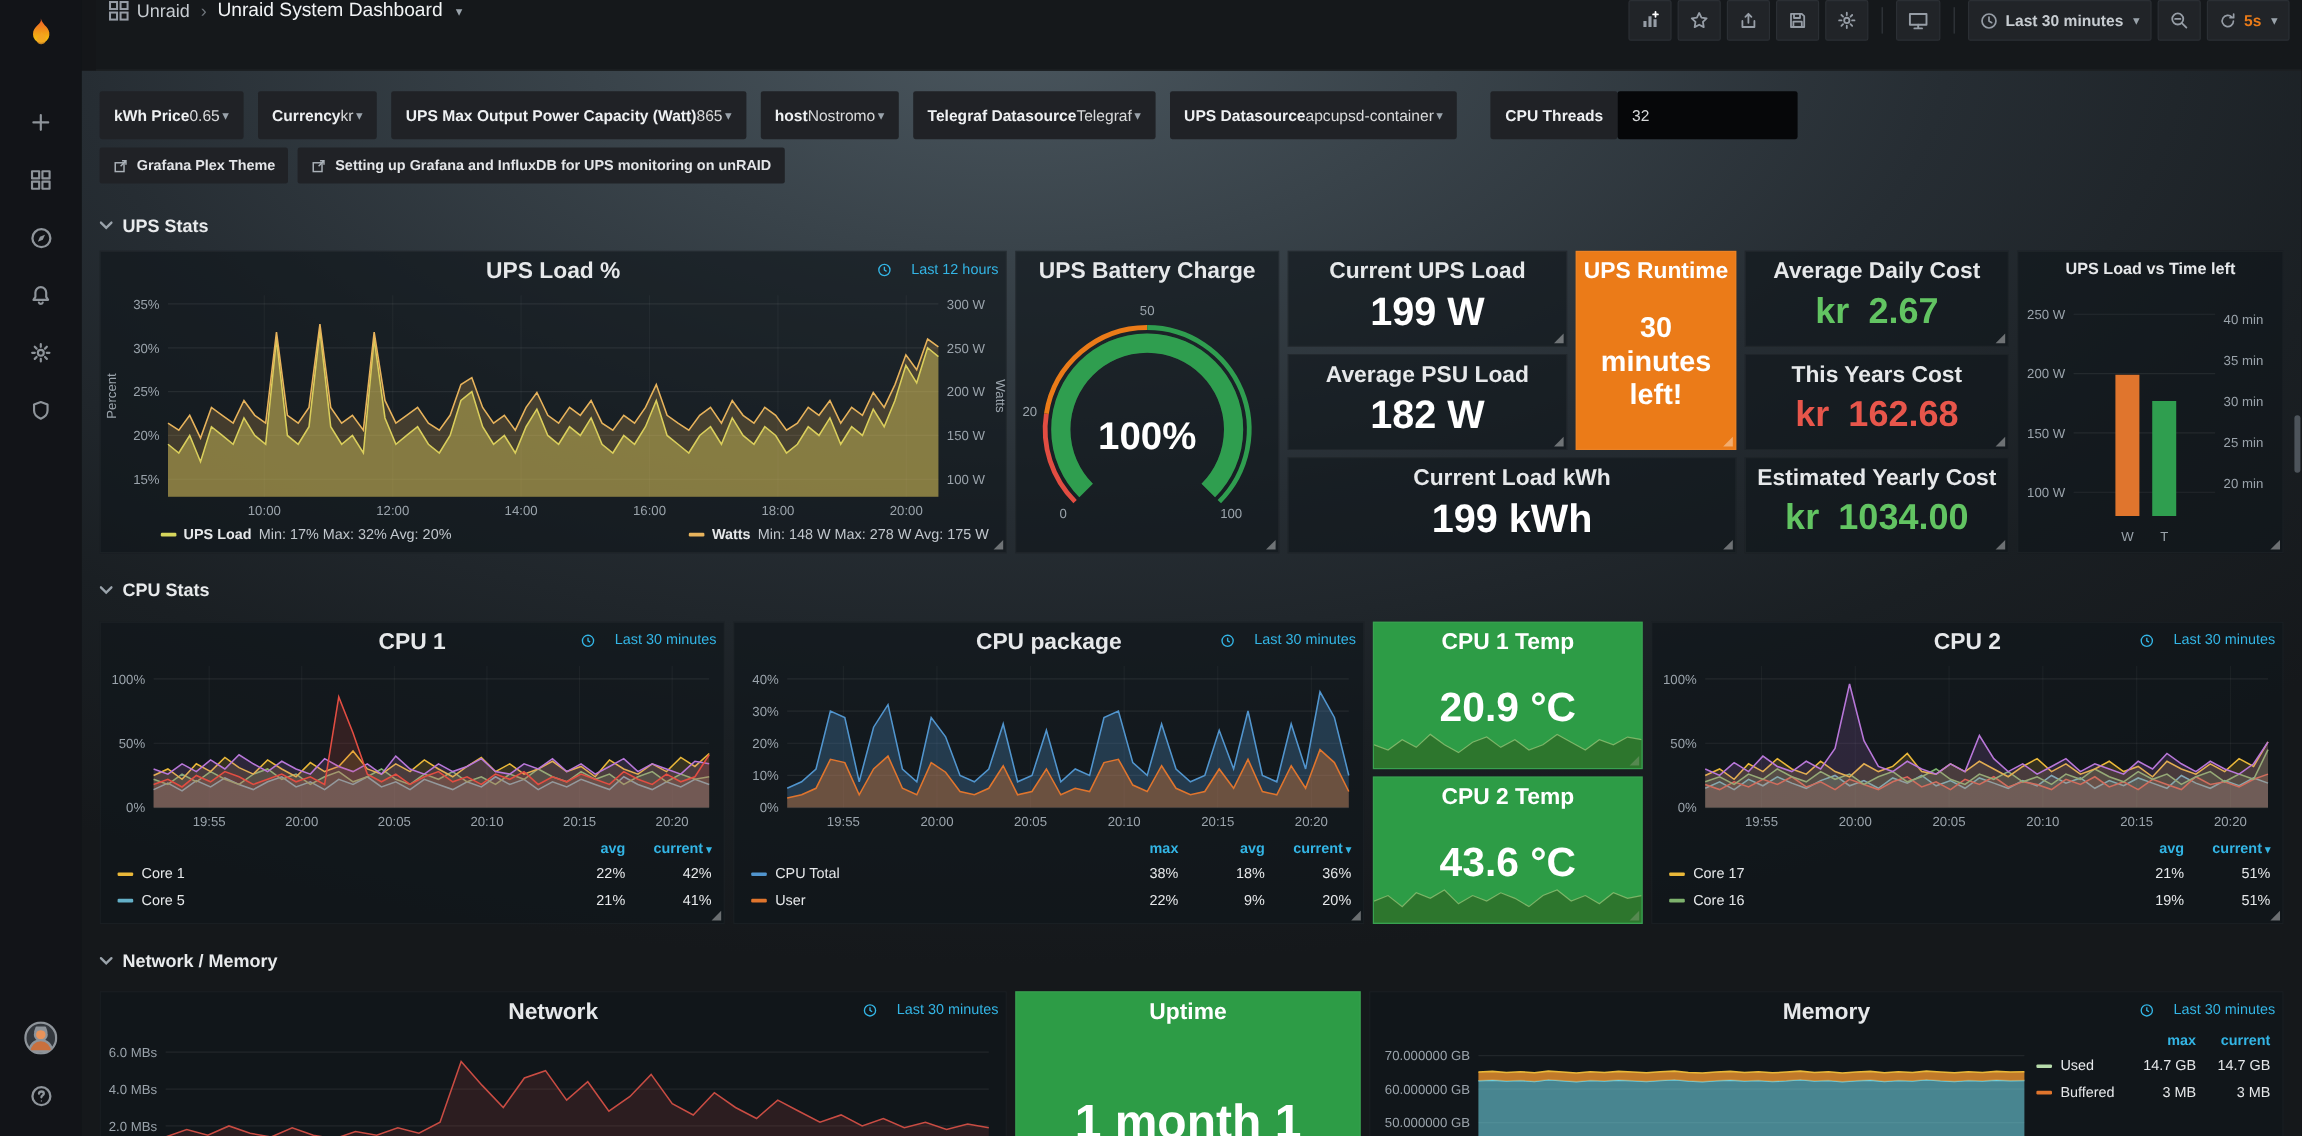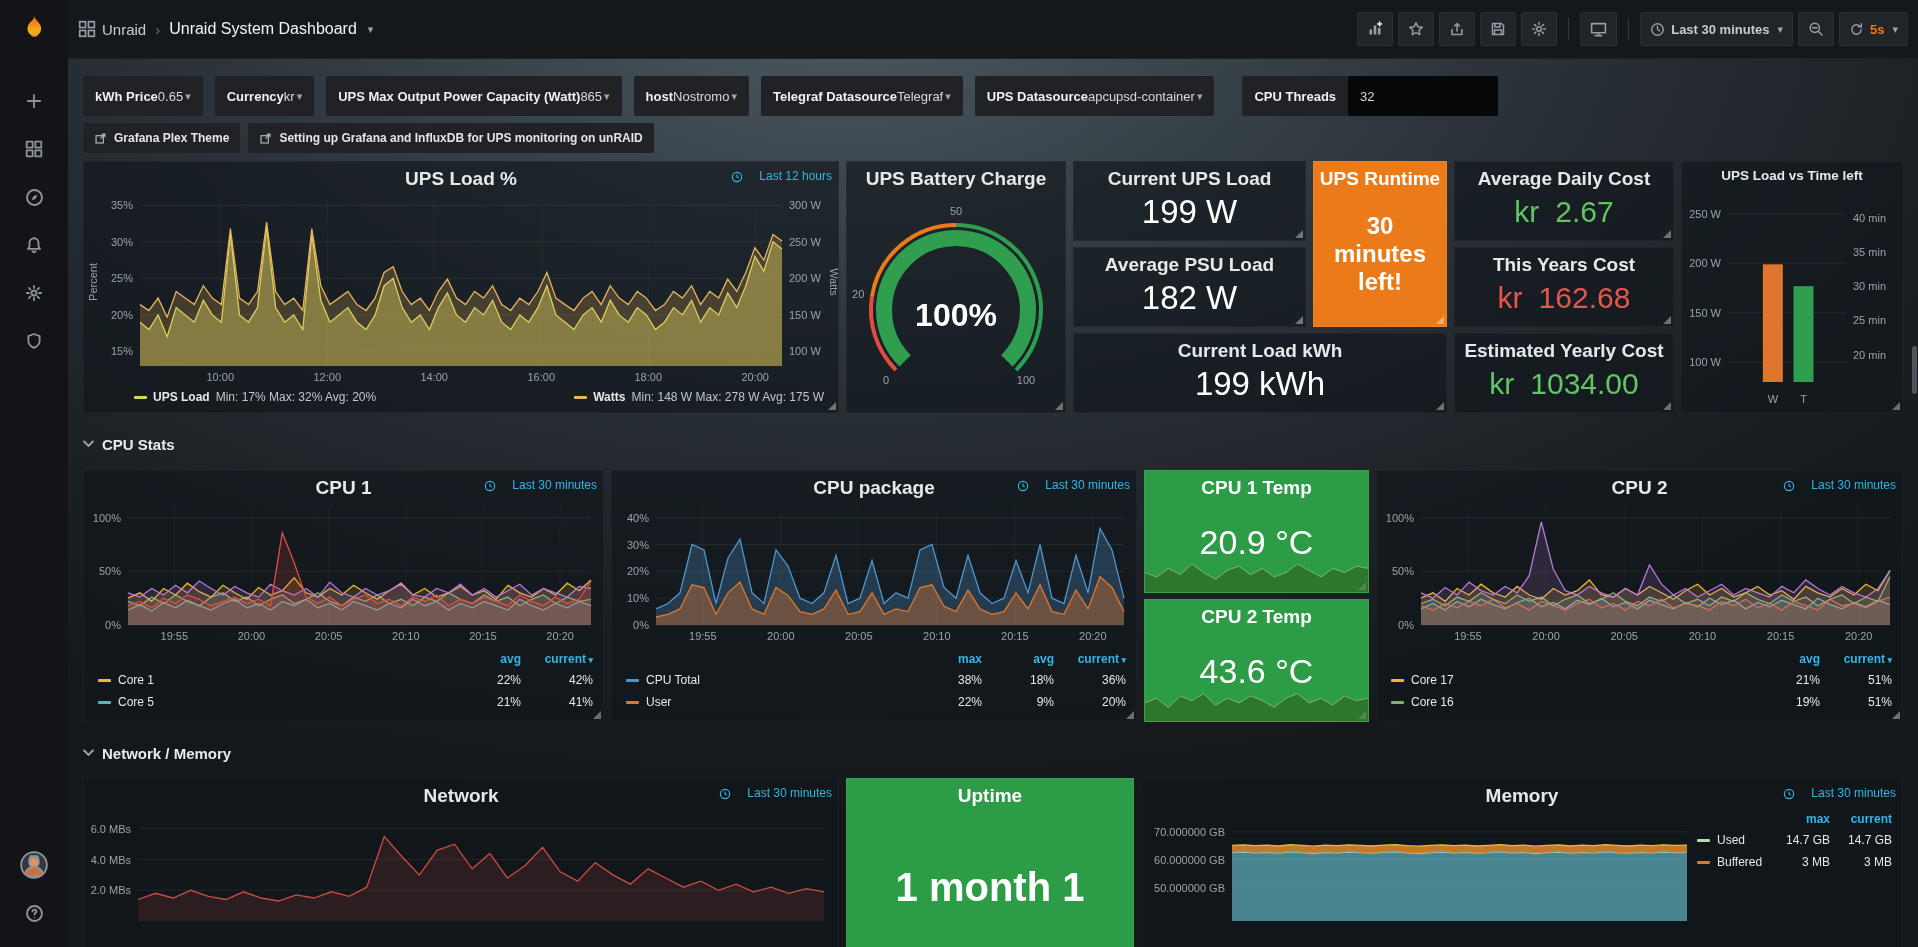--- a/index.html
+++ b/index.html
@@ -1,19 +1,19 @@
 <!DOCTYPE html>
 <html><head>
 <meta charset="utf-8">
 <style>
 *{box-sizing:border-box;margin:0;padding:0}
 html,body{width:1918px;height:947px;overflow:hidden;background:#141619;font-family:"Liberation Sans",sans-serif;color:#d8d9da}
 .root{position:relative;width:1918px;height:947px}
 
-.navbar{position:absolute;left:68px;top:0;right:0;height:59px;background:#15181b;border-bottom:1px solid rgba(255,255,255,.05);display:flex;align-items:center;padding:0 10px;z-index:5}
+.navbar{position:absolute;left:80px;top:0;right:0;height:59px;background:#15181b;border-bottom:1px solid rgba(255,255,255,.05);display:flex;align-items:flex-start;padding:0 10px;z-index:5}
 .crumb{display:flex;align-items:center;gap:9px;margin-left:6px}
 .crumb .sep{color:#6e7translate5;color:#70767d;font-size:15px}
 .crumb-folder{font-size:15px;color:#c7ccd1;cursor:pointer}
 .crumb-title{font-size:16px;color:#f1f3f5;cursor:pointer}
 .caret{font-size:11px;color:#9aa3ab;margin-left:2px}
 .nav-right{margin-left:auto;display:flex;align-items:center;gap:5px}
 .nav-btn{display:flex;align-items:center;gap:6px;background:#212428;border:1px solid #2b2f34;border-radius:2px;height:34px;padding:0 9px;cursor:pointer;color:#c7ccd1;font-size:13px}
 .nav-btn svg{stroke:#969da6;fill:none;stroke-width:1.5;stroke-linecap:round;stroke-linejoin:round}
 .nav-div{width:1px;height:22px;background:#33383d;margin:0 6px}
 .refresh-int{color:#eb7b18;font-weight:700}
@@ -60,21 +60,21 @@
 .lname{color:#e6e8ea;font-weight:600}
 .lstats{color:#c0c6cc}
 .legend-table{flex:none;padding:4px 10px 8px 14px;font-size:12px}
 .lt-head{display:flex;justify-content:flex-end;color:#33b5e5;font-weight:700;height:20px;align-items:center;cursor:pointer}
 .lt-row{display:flex;align-items:center;height:22px}
 .lt-name{flex:1;display:flex;align-items:center;gap:7px;color:#e6e8ea;cursor:pointer}
 .lt-col{width:72px;text-align:right;color:#e6e8ea}
 .lt-head .lt-col{color:#33b5e5}
 .lt-col.sort:after{content:" \25BE";font-size:9px}
 
-.statv{flex:1;display:flex;align-items:center;justify-content:center;font-size:33px;font-weight:400;color:#fff;padding-bottom:6px}
+.statv{flex:1;display:flex;align-items:center;justify-content:center;font-size:33px;font-weight:700;color:#fff;padding-bottom:6px}
 .cost .pre{margin-right:16px}
 .cost{font-size:30px}
 .c-green{color:#62c462}
 .c-red{color:#e8564b}
 .green-panel{background:#2d9c46;border-color:rgba(255,255,255,.06)}
 .orange-panel{background:#eb7b18;border-color:rgba(255,255,255,.06)}
 .green-panel .ptitle,.orange-panel .ptitle{color:#fff}
 .runtime-val{flex:1;display:flex;align-items:center;justify-content:center;text-align:center;font-size:24px;line-height:1.18;font-weight:700;color:#fff;padding:0 12px 8px}
 .temp-panel .statv{font-size:34px;z-index:2}
 .spark{position:absolute;left:0;right:0;bottom:0;height:46px;z-index:1}
@@ -295,20 +295,26 @@
         </div>
       <div class="lchip">
           <svg width="13" height="13" viewBox="0 0 16 16">
             <rect x="2.5" y="4.5" width="9" height="9"></rect>
             <path d="M9.5 2.5h4v4M13.5 2.5 8 8"></path>
           </svg>
           <span>Setting up Grafana and InfluxDB for UPS monitoring on unRAID</span>
         </div>
     </div>
 
+    <div class="sect m1">
+      <svg width="11" height="8" viewBox="0 0 10 7">
+          <path d="M1 1.2 5 5.2 9 1.2"></path>
+        </svg>
+      <span>UPS Stats</span>
+    </div>
 
     <div class="row ups">
 
       <div class="panel" style="width:756px">
         <div class="phead">
             <div class="ptitle">UPS Load %</div>
           <div class="tbadge">
               <svg width="12" height="12" viewBox="0 0 16 16">
                 <circle cx="8" cy="8" r="6.2"></circle>
                 <path d="M8 4.5V8l2.4 1.5"></path>

